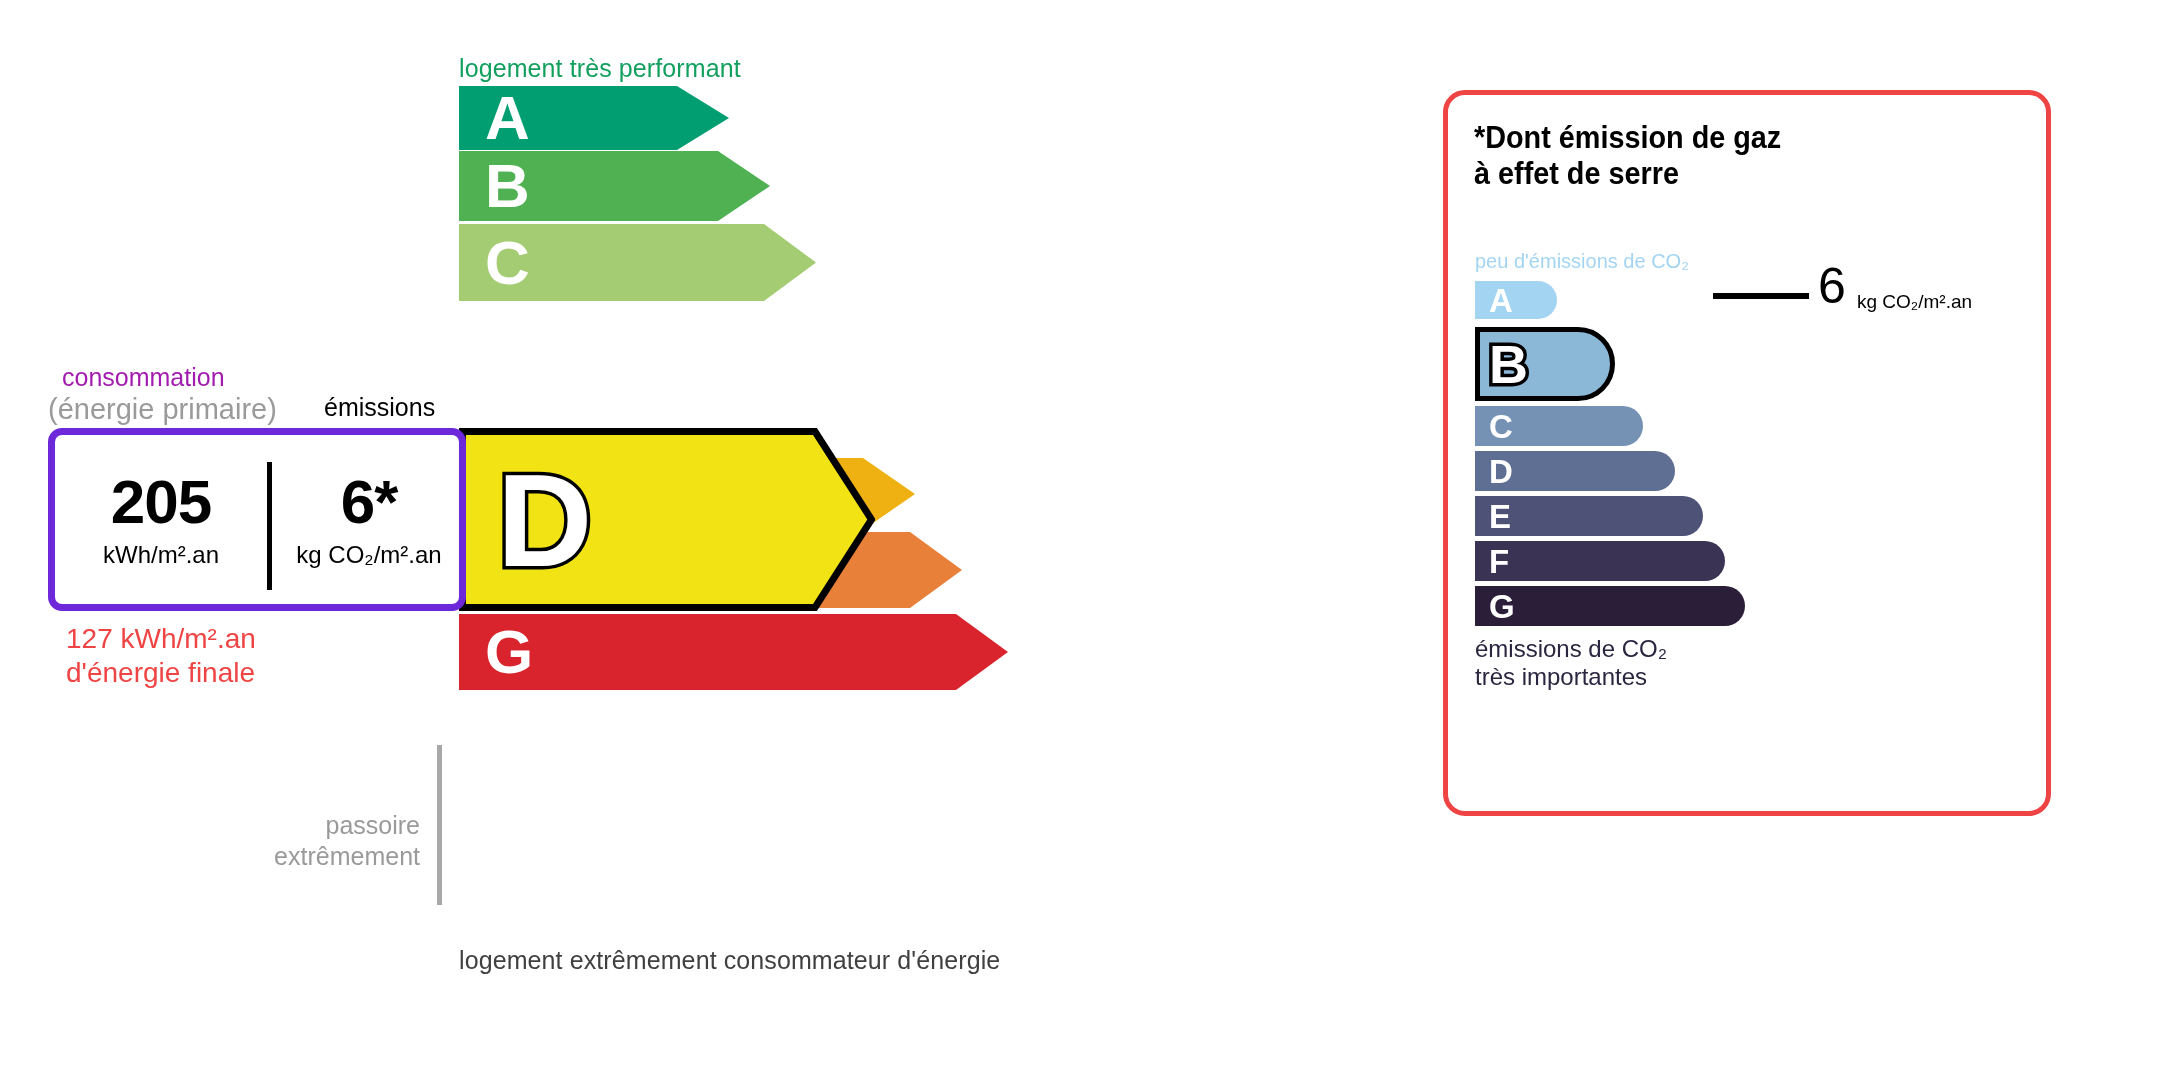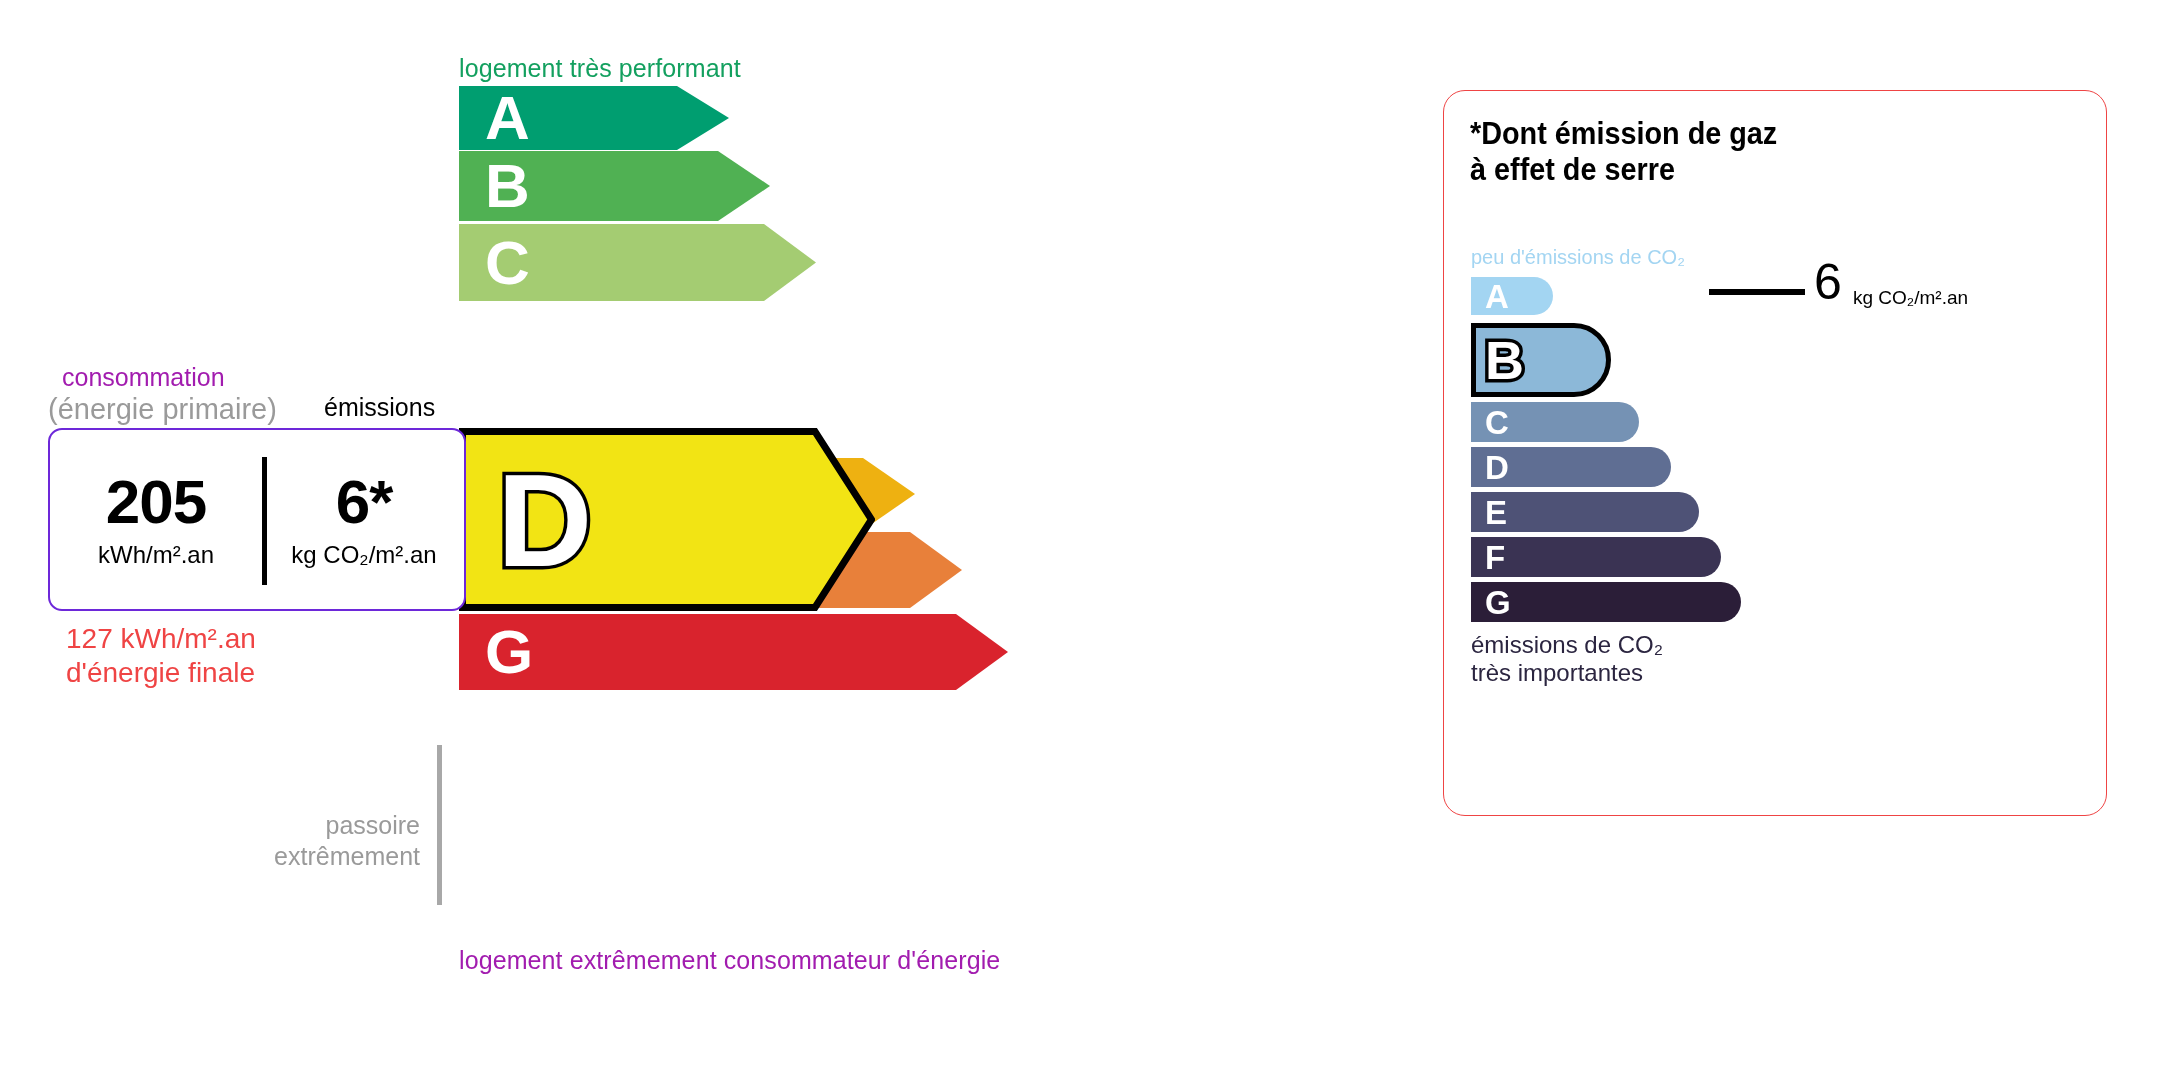--- a/index.html
+++ b/index.html
@@ -11,36 +11,36 @@
 
   
   #energy-panel{position:absolute;left:0;top:0;width:1300px;height:1079px;}
 
   .top-caption{
     position:absolute;left:459px;top:54px;
     font-size:25px;color:#13a05f;white-space:nowrap;letter-spacing:.1px;text-align:right;
   }
   .bottom-caption{
     position:absolute;left:459px;top:946px;
-    font-size:25px;color:#a21caf;white-space:nowrap;letter-spacing:.1px;
+    font-size:25px;color:#404040;white-space:nowrap;letter-spacing:.1px;
   }
 
   
   .e-row{position:absolute;left:459px;}
   .e-letter{
     position:absolute;left:26px;top:50%;transform:translateY(-50%);
     color:#fff;font-weight:bold;font-size:62px;line-height:1;
     font-family:"Liberation Sans","DejaVu Sans",sans-serif;
   }
   .e-svg{display:block;}
 
   
   #value-box{
     position:absolute;left:48px;top:428px;width:418px;height:183px;
-    border:2px solid #6d28d9;border-radius:14px;background:#fff;
+    border:7px solid #6d28d9;border-radius:14px;background:#fff;
     box-sizing:border-box;z-index:6;
   }
   #value-box .divider{
     position:absolute;left:212px;top:27px;width:5px;height:128px;background:#000;
   }
   .vcell{position:absolute;top:0;height:100%;display:flex;flex-direction:column;
          align-items:center;justify-content:center;}
   #cell-conso{left:0;width:212px;}
   #cell-emis{left:217px;width:194px;}
   .vnum{font-size:62px;font-weight:bold;color:#000;line-height:1;letter-spacing:-1px;}
@@ -51,22 +51,22 @@
   .lbl-emis{position:absolute;left:300px;top:393px;font-size:25px;color:#000;white-space:nowrap;margin-left:24px;}
   .lbl-finale{position:absolute;left:66px;top:622px;font-size:28px;color:#ef4444;line-height:1.23;white-space:nowrap;}
 
   
   #passoire-bar{position:absolute;left:437px;top:745px;width:5px;height:160px;background:#a8a8a8;}
   #passoire-label{position:absolute;left:150px;top:810px;width:270px;text-align:right;
      font-size:25px;color:#9a9a9a;line-height:1.23;}
 
   
   #co2-panel{
-    position:absolute;left:1443px;top:90px;width:664px;height:726px;
-    border:1px solid #ef4444;border-radius:22px;background:#fff;box-sizing:border-box;
+    position:absolute;left:1443px;top:90px;width:608px;height:726px;
+    border:5px solid #ef4444;border-radius:22px;background:#fff;box-sizing:border-box;
   }
   #co2-title{
     position:absolute;left:26px;top:25px;
     font-size:32px;font-weight:bold;color:#000;line-height:1.12;
     font-family:"Liberation Sans Narrow","Liberation Sans","DejaVu Sans",sans-serif;
     transform:scaleX(.9);transform-origin:left top;white-space:nowrap;
   }
   #co2-top-caption{
     position:absolute;left:27px;top:155px;font-size:20px;color:#a3d5f2;white-space:nowrap;
   }

